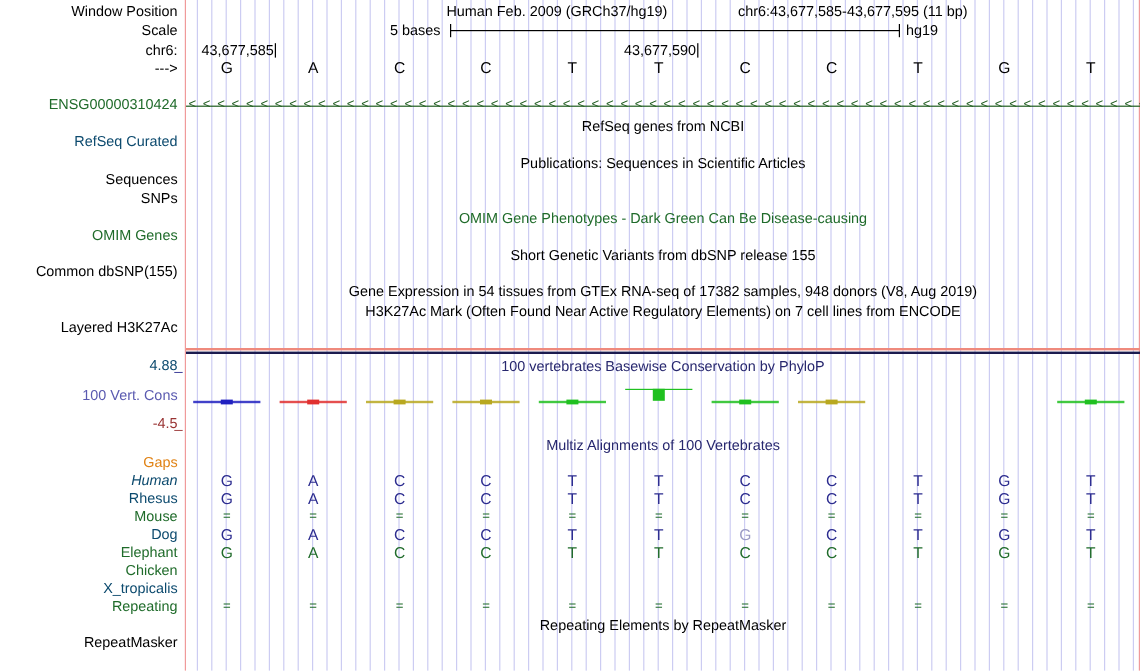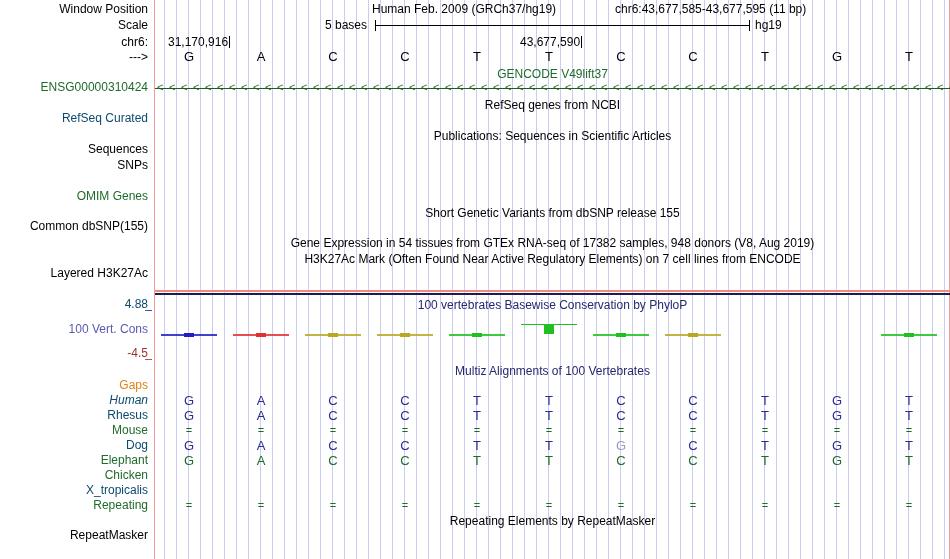--- a/index.html
+++ b/index.html
@@ -194,38 +194,37 @@
     <div class="ptext" style="left:460px;top:3px;">chr6:43,677,585-43,677,595 (11 bp)</div>
 
     <div class="ptext" style="left:170px;top:19px;">5 bases</div>
     <div id="scalebar">
       <div class="sb-line" style="left:220px;top:25px;width:375px;"></div>
       <div class="sb-tick" style="left:220px;top:20px;"></div>
       <div class="sb-tick" style="left:594px;top:20px;"></div>
     </div>
     <div class="ptext" style="left:600px;top:19px;">hg19</div>
 
-    <div class="ptext" style="left:13px;top:36px;"><span>31,170,916</span><span class="caret"></span></div>
+    <div class="ptext" style="left:13px;top:36px;"><span>43,677,585</span><span class="caret"></span></div>
     <div class="ptext" style="left:365px;top:36px;"><span>43,677,590</span><span class="caret"></span></div>
 
     <div id="ruler-bases">
         <div class="base" style="left:34px;top:50px;">G</div>
         <div class="base" style="left:106px;top:50px;">A</div>
         <div class="base" style="left:178px;top:50px;">C</div>
         <div class="base" style="left:250px;top:50px;">C</div>
         <div class="base" style="left:322px;top:50px;">T</div>
         <div class="base" style="left:394px;top:50px;">T</div>
         <div class="base" style="left:466px;top:50px;">C</div>
         <div class="base" style="left:538px;top:50px;">C</div>
         <div class="base" style="left:610px;top:50px;">T</div>
         <div class="base" style="left:682px;top:50px;">G</div>
         <div class="base" style="left:754px;top:50px;">T</div>
       </div>
 
-    <div class="center c-green" style="top:68px;">GENCODE V49lift37</div>
     <div id="gencode-line" style="left:0;top:88px;width:795px;"></div>
     <div id="gencode-arrows">
         <div class="arrowg" style="left:2px;top:83px;">&lt;</div>
         <div class="arrowg" style="left:14px;top:83px;">&lt;</div>
         <div class="arrowg" style="left:26px;top:83px;">&lt;</div>
         <div class="arrowg" style="left:38px;top:83px;">&lt;</div>
         <div class="arrowg" style="left:50px;top:83px;">&lt;</div>
         <div class="arrowg" style="left:62px;top:83px;">&lt;</div>
         <div class="arrowg" style="left:74px;top:83px;">&lt;</div>
         <div class="arrowg" style="left:86px;top:83px;">&lt;</div>
@@ -287,20 +286,21 @@
         <div class="arrowg" style="left:758px;top:83px;">&lt;</div>
         <div class="arrowg" style="left:770px;top:83px;">&lt;</div>
         <div class="arrowg" style="left:782px;top:83px;">&lt;</div>
         <div class="arrowg" style="left:794px;top:83px;">&lt;</div>
       </div>
 
     <div class="center" style="top:130px;">Publications: Sequences in Scientific Articles</div>
 
     <div class="center" style="top:99px;">RefSeq genes from NCBI</div>
 
+    <div class="center c-green" style="top:176px;">OMIM Gene Phenotypes - Dark Green Can Be Disease-causing</div>
 
     <div class="center" style="top:207px;">Short Genetic Variants from dbSNP release 155</div>
 
     <div class="center" style="top:237px;">Gene Expression in 54 tissues from GTEx RNA-seq of 17382 samples, 948 donors (V8, Aug 2019)</div>
 
     <div class="center" style="top:253px;">H3K27Ac Mark (Often Found Near Active Regulatory Elements) on 7 cell lines from ENCODE</div>
 
     <div class="seplineA" style="top:290px;"></div>
     <div class="seplineB" style="top:293px;"></div>
 

